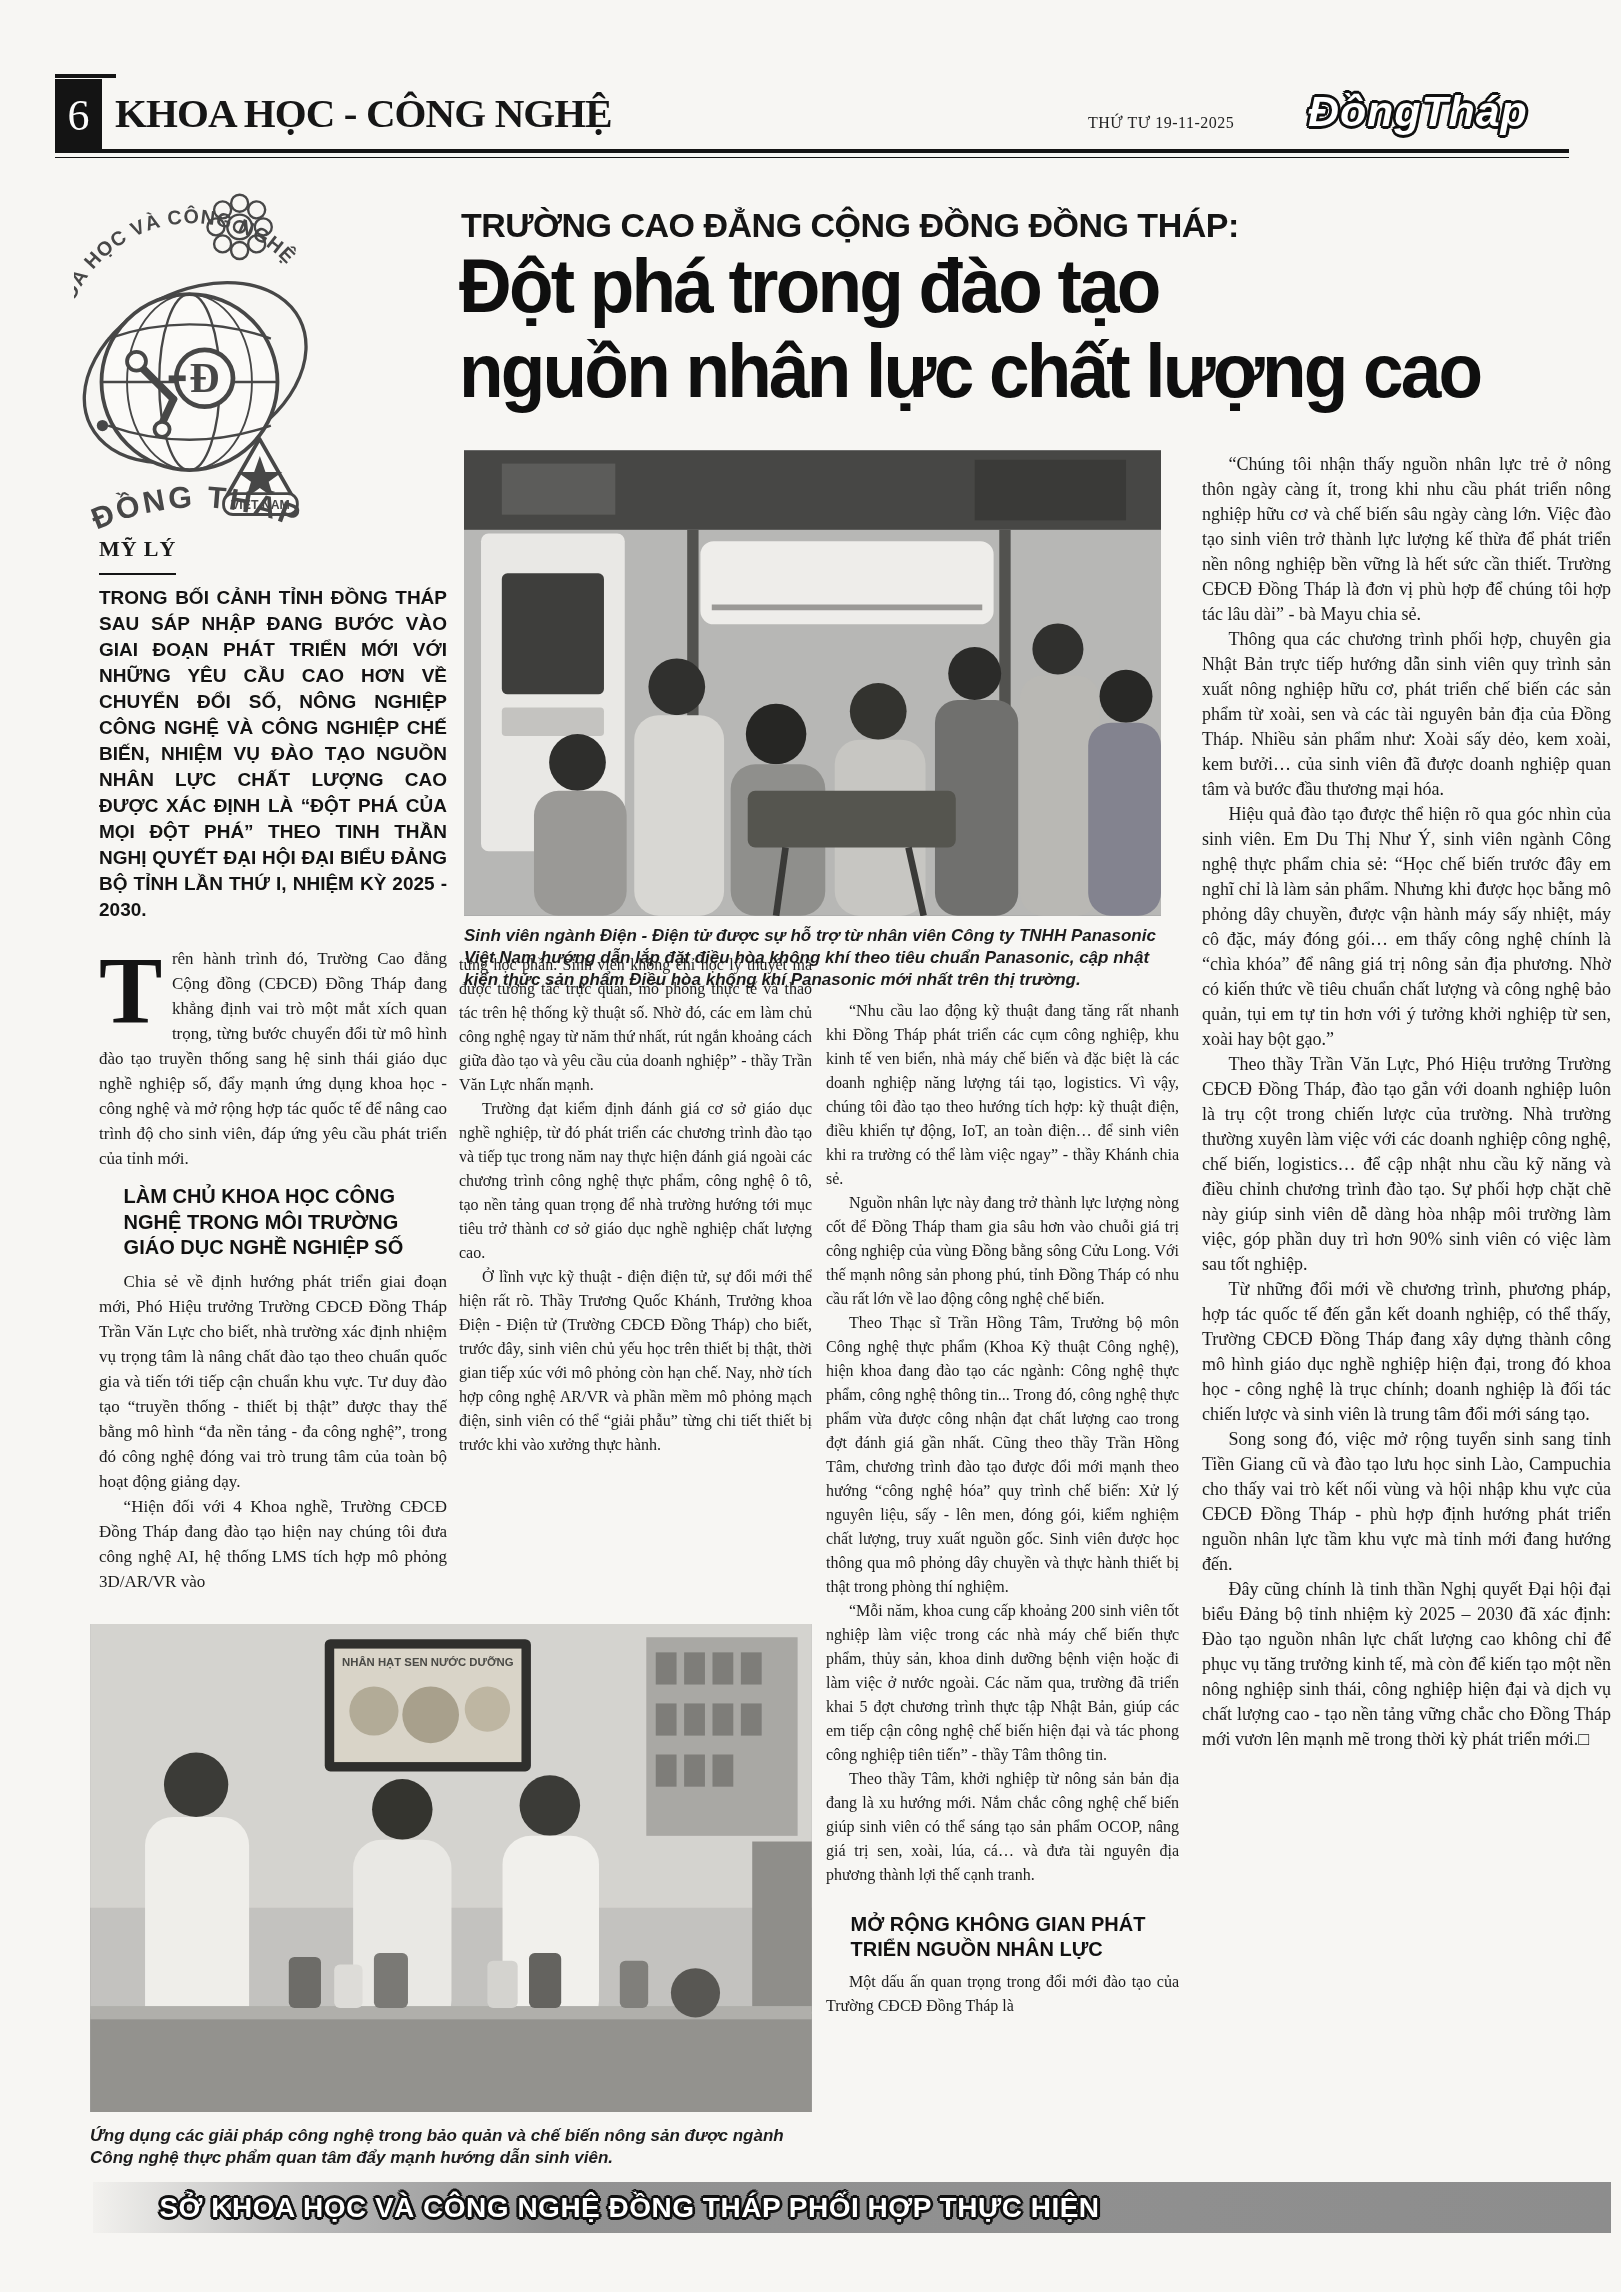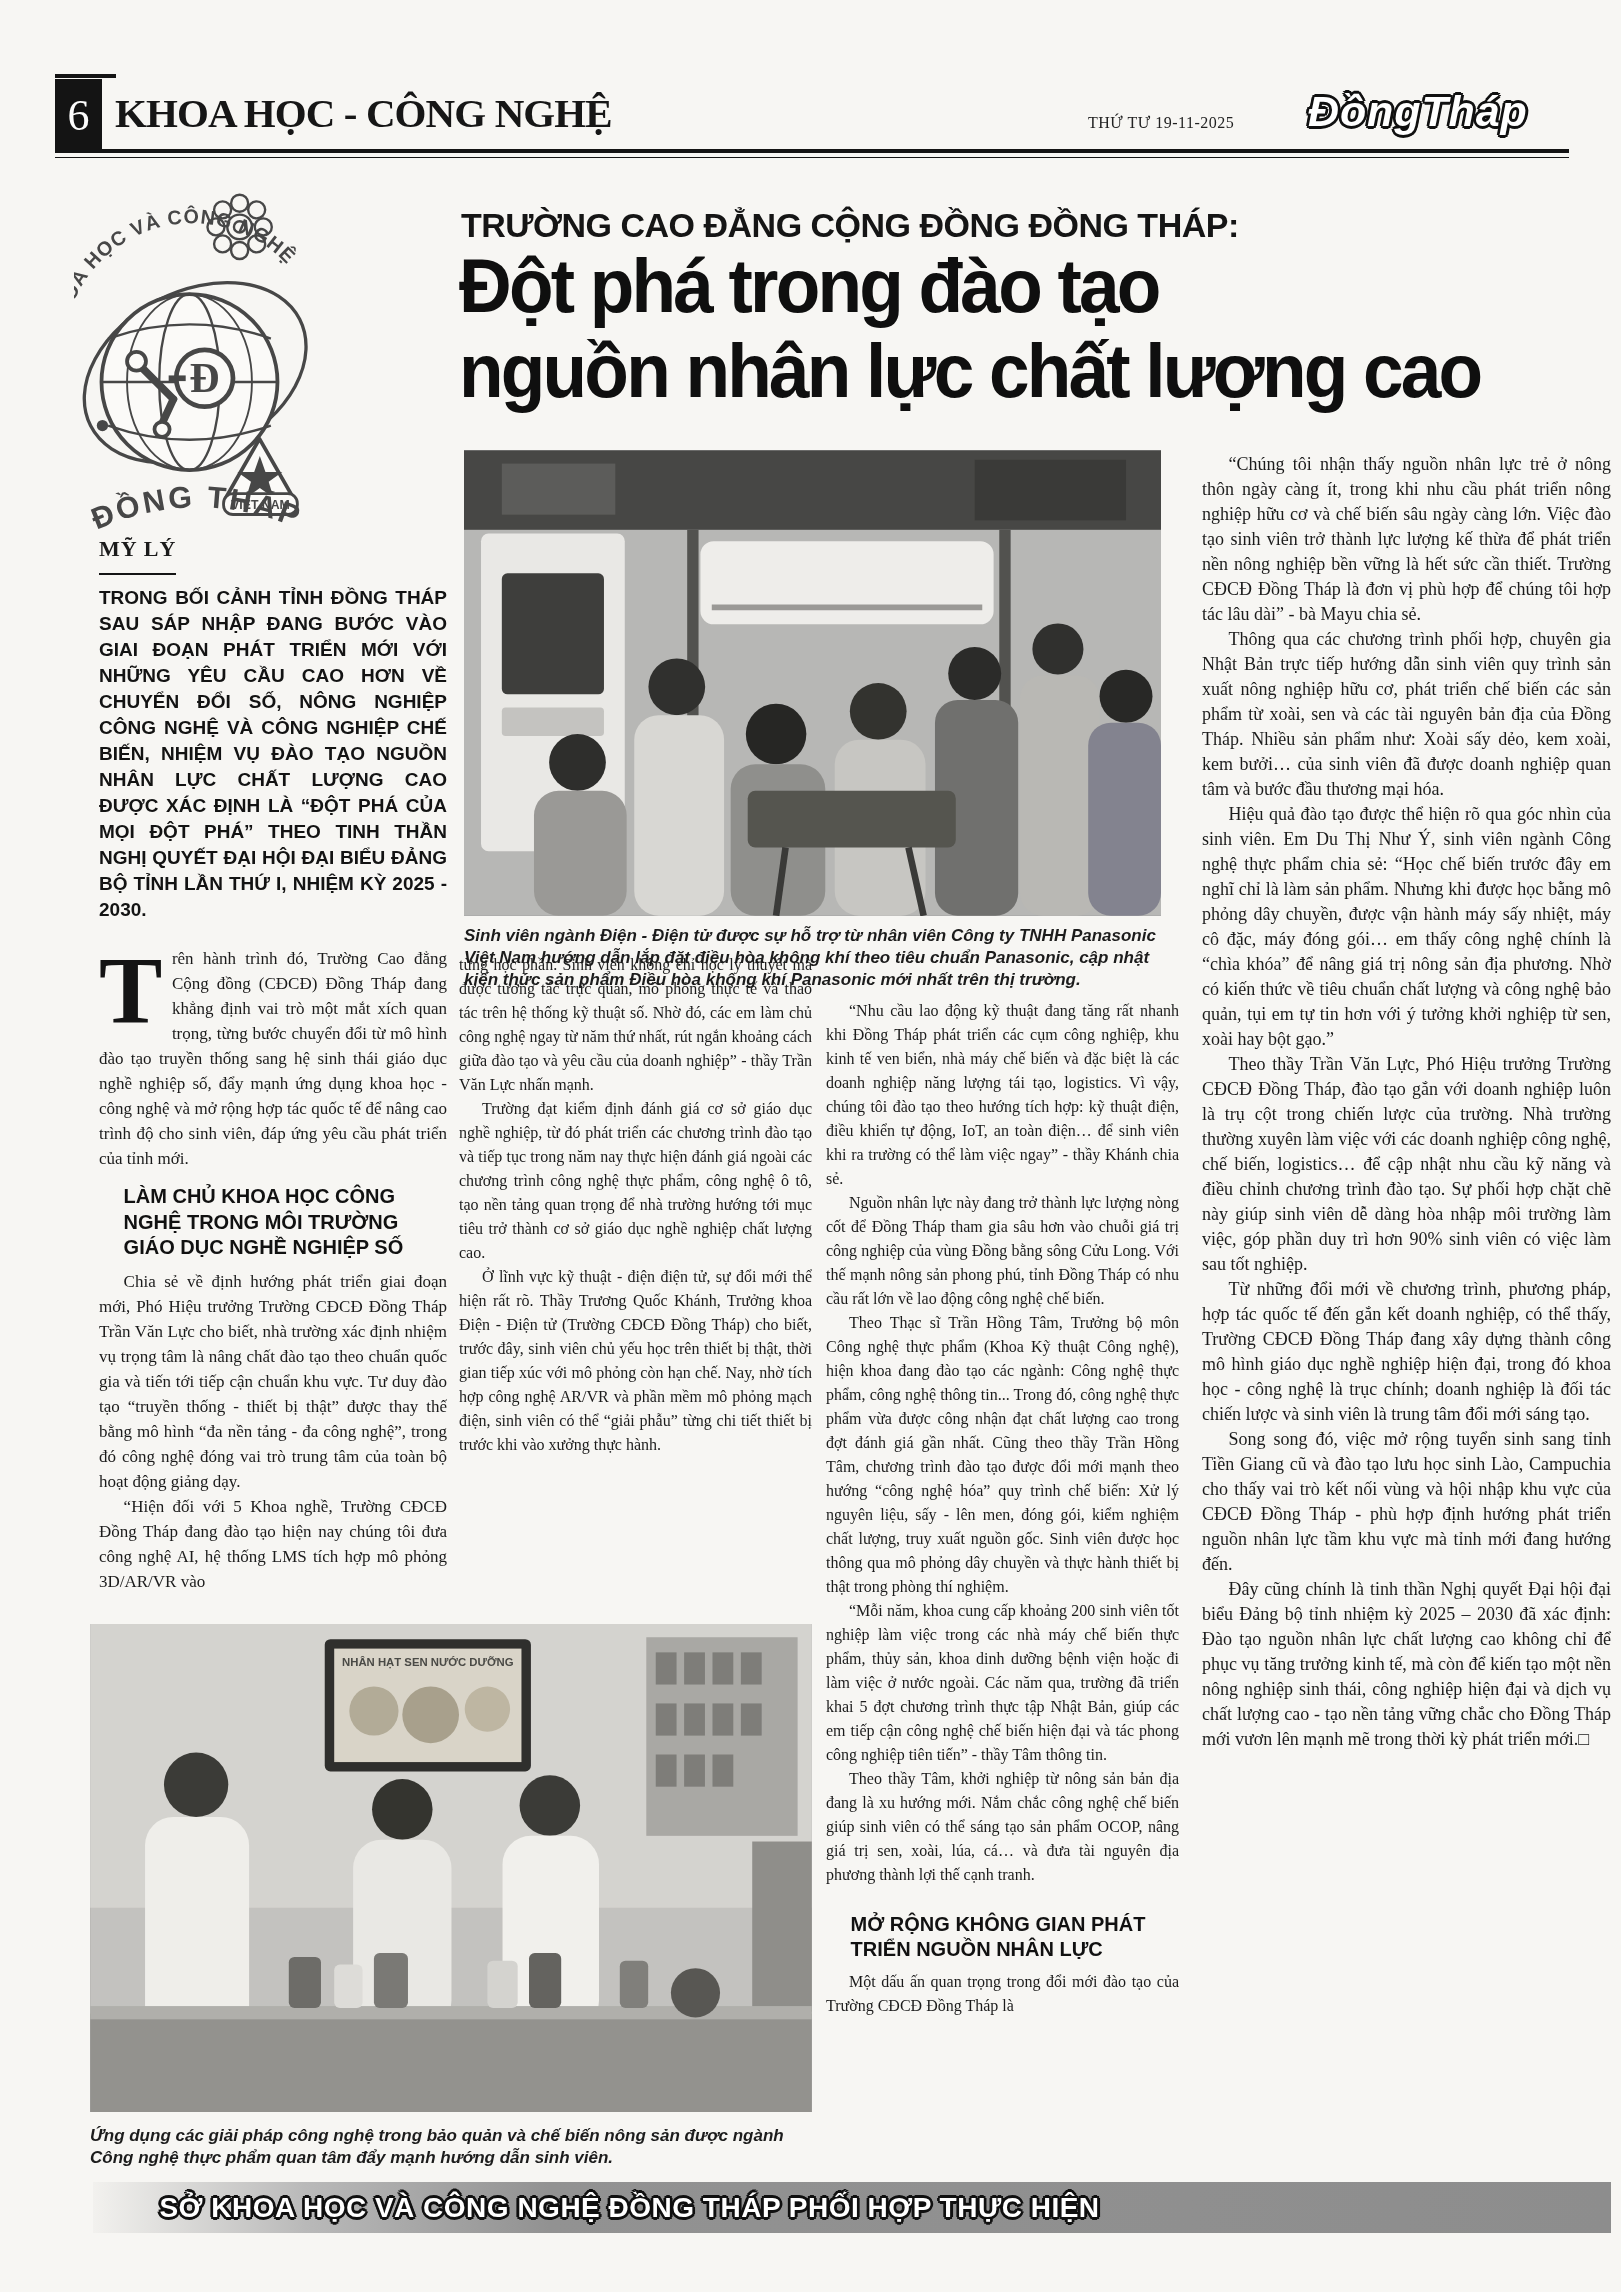--- a/index.html
+++ b/index.html
@@ -175,21 +175,21 @@
       <line x1="470" y1="420" x2="486" y2="492" stroke="#3a3a38" stroke-width="7"></line>
     </svg>
   </div>
   <div class="abs caption cap1">Sinh viên ngành Điện - Điện tử được sự hỗ trợ từ nhân viên Công ty TNHH Panasonic Việt Nam hướng dẫn lắp đặt điều hòa không khí theo tiêu chuẩn Panasonic, cập nhật kiến thức sản phẩm Điều hòa không khí Panasonic mới nhất trên thị trường.</div>
 
   <div class="abs colbody col1">
     <p class="cont"><span class="dropcap">T</span><span>rên hành trình đó, Trường Cao đẳng Cộng đồng (CĐCĐ) Đồng Tháp đang khẳng định vai trò một mắt xích quan trọng, từng bước chuyển đổi từ mô hình đào tạo truyền thống sang hệ sinh thái giáo dục nghề nghiệp số, đẩy mạnh ứng dụng khoa học - công nghệ và mở rộng hợp tác quốc tế để nâng cao trình độ cho sinh viên, đáp ứng yêu cầu phát triển của tỉnh mới.</span></p>
     <p class="subhead">LÀM CHỦ KHOA HỌC CÔNG NGHỆ TRONG MÔI TRƯỜNG GIÁO DỤC NGHỀ NGHIỆP SỐ</p>
     <div>
         <p>Chia sẻ về định hướng phát triển giai đoạn mới, Phó Hiệu trưởng Trường CĐCĐ Đồng Tháp Trần Văn Lực cho biết, nhà trường xác định nhiệm vụ trọng tâm là nâng chất đào tạo theo chuẩn quốc gia và tiến tới tiếp cận chuẩn khu vực. Tư duy đào tạo “truyền thống - thiết bị thật” được thay thế bằng mô hình “đa nền tảng - đa công nghệ”, trong đó công nghệ đóng vai trò trung tâm của toàn bộ hoạt động giảng dạy.</p>
-        <p>“Hiện đối với 5 Khoa nghề, Trường CĐCĐ Đồng Tháp đang đào tạo hiện nay chúng tôi đưa công nghệ AI, hệ thống LMS tích hợp mô phỏng 3D/AR/VR vào</p>
+        <p>“Hiện đối với 4 Khoa nghề, Trường CĐCĐ Đồng Tháp đang đào tạo hiện nay chúng tôi đưa công nghệ AI, hệ thống LMS tích hợp mô phỏng 3D/AR/VR vào</p>
       </div>
   </div>
 
   <div class="abs smallcol col2">
     <p class="cont">từng học phần. Sinh viên không chỉ học lý thuyết mà được tương tác trực quan, mô phỏng thực tế và thao tác trên hệ thống kỹ thuật số. Nhờ đó, các em làm chủ công nghệ ngay từ năm thứ nhất, rút ngắn khoảng cách giữa đào tạo và yêu cầu của doanh nghiệp” - thầy Trần Văn Lực nhấn mạnh.</p>
     <div>
         <p>Trường đạt kiểm định đánh giá cơ sở giáo dục nghề nghiệp, từ đó phát triển các chương trình đào tạo và tiếp tục trong năm nay thực hiện đánh giá ngoài các chương trình công nghệ thực phẩm, công nghệ ô tô, tạo nền tảng quan trọng để nhà trường hướng tới mục tiêu trở thành cơ sở giáo dục nghề nghiệp chất lượng cao.</p>
         <p>Ở lĩnh vực kỹ thuật - điện điện tử, sự đổi mới thể hiện rất rõ. Thầy Trương Quốc Khánh, Trưởng khoa Điện - Điện tử (Trường CĐCĐ Đồng Tháp) cho biết, trước đây, sinh viên chủ yếu học trên thiết bị thật, thời gian tiếp xúc với mô phỏng còn hạn chế. Nay, nhờ tích hợp công nghệ AR/VR và phần mềm mô phỏng mạch điện, sinh viên có thể “giải phẫu” từng chi tiết thiết bị trước khi vào xưởng thực hành.</p>
       </div>
   </div>

